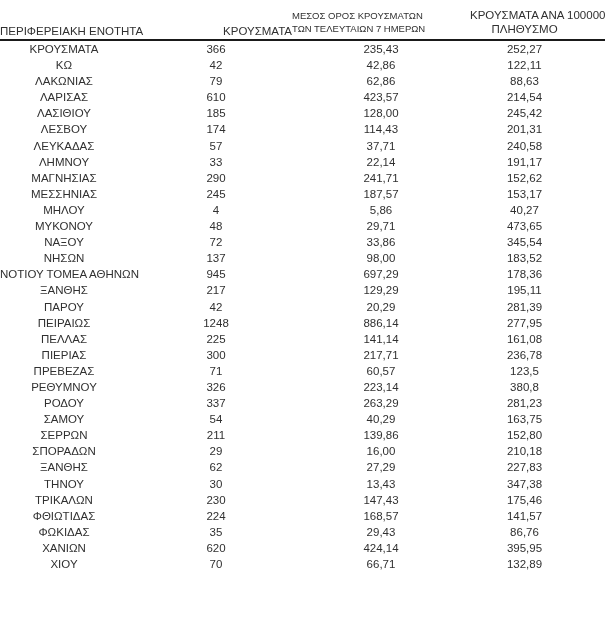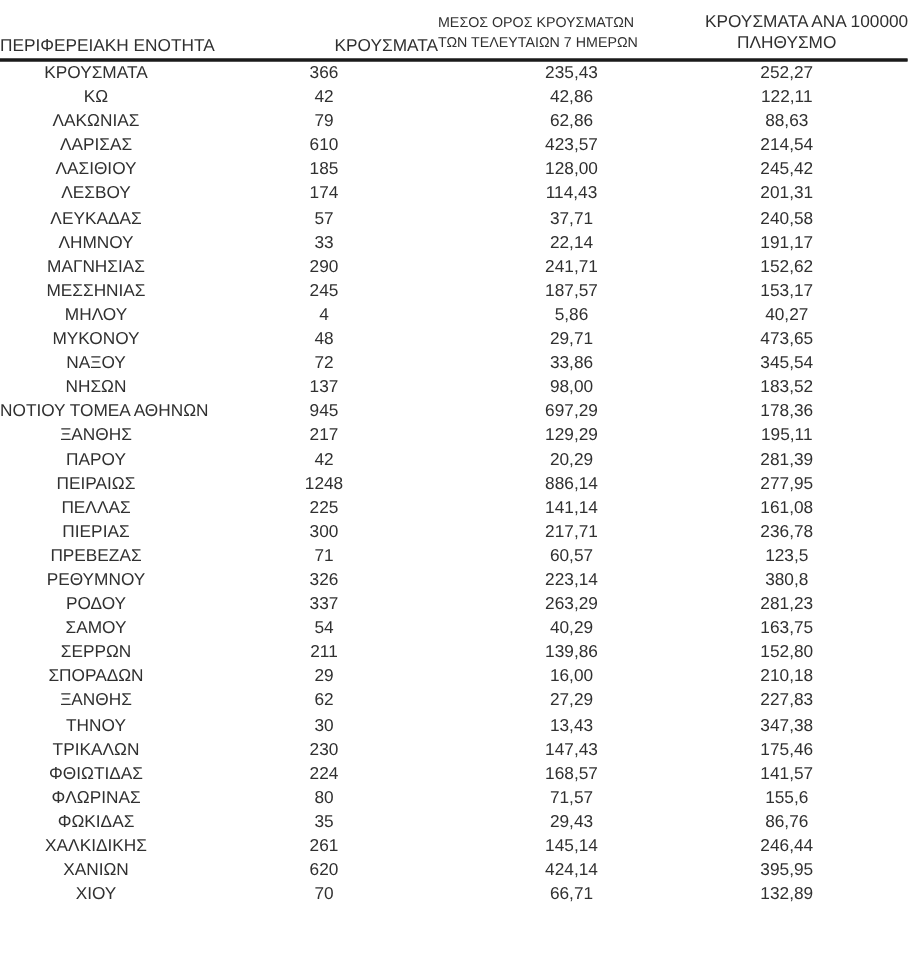--- a/index.html
+++ b/index.html
@@ -282,40 +282,28 @@
     <td class="c4">175,46</td>
   </tr>
 
   <tr>
     <td class="c1">ΦΘΙΩΤΙΔΑΣ</td>
     <td class="c2">224</td>
     <td class="c3">168,57</td>
     <td class="c4">141,57</td>
   </tr>
 
-  <tr>
-    <td class="c1">ΦΛΩΡΙΝΑΣ</td>
-    <td class="c2">80</td>
-    <td class="c3">71,57</td>
-    <td class="c4">155,6</td>
-  </tr>
 
   <tr>
     <td class="c1">ΦΩΚΙΔΑΣ</td>
     <td class="c2">35</td>
     <td class="c3">29,43</td>
     <td class="c4">86,76</td>
   </tr>
 
-  <tr>
-    <td class="c1">ΧΑΛΚΙΔΙΚΗΣ</td>
-    <td class="c2">261</td>
-    <td class="c3">145,14</td>
-    <td class="c4">246,44</td>
-  </tr>
 
   <tr>
     <td class="c1">ΧΑΝΙΩΝ</td>
     <td class="c2">620</td>
     <td class="c3">424,14</td>
     <td class="c4">395,95</td>
   </tr>
 
   <tr>
     <td class="c1">ΧΙΟΥ</td>

